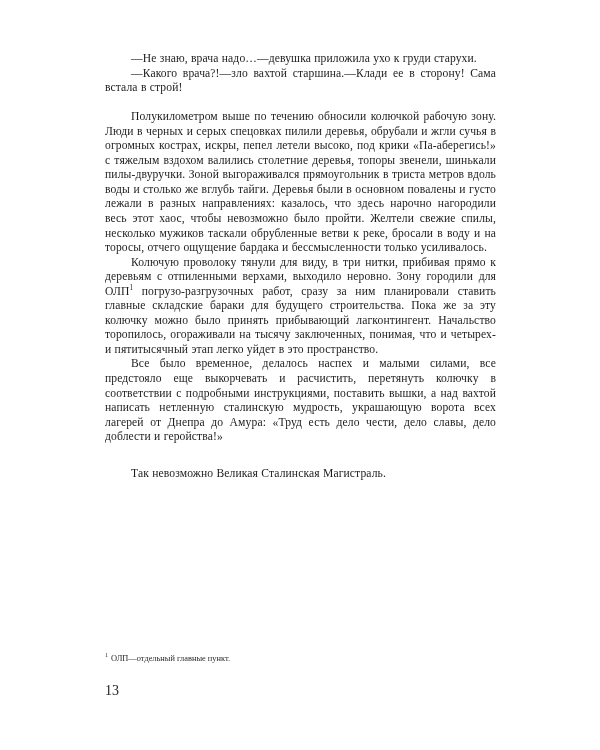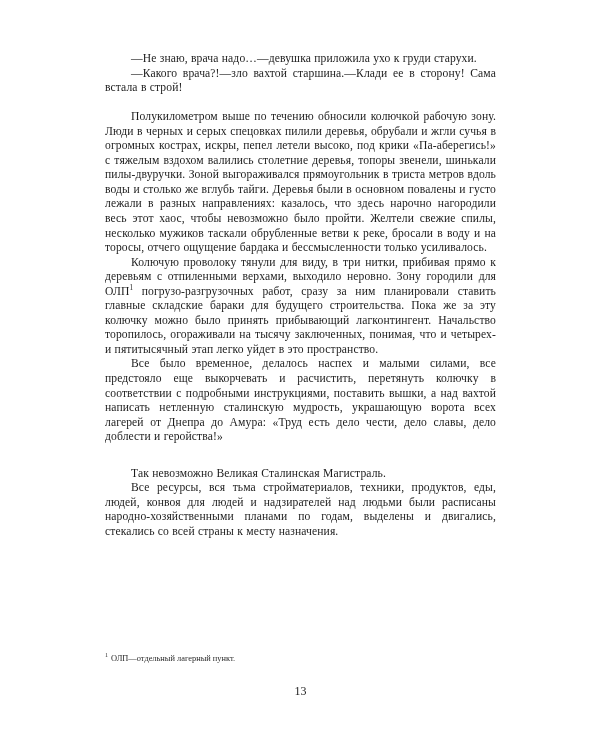--- a/index.html
+++ b/index.html
@@ -73,22 +73,22 @@
     vertical-align: super;
     line-height: 0;
     margin-right: 3px;
   }
 
   .page-number {
     position: absolute;
     left: 105px;
     top: 684px;
     width: 391px;
-    text-align: center;
-    font-size: 12px;
+    text-align: left;
+    font-size: 14px;
     line-height: 14px;
     color: #1c1c1c;
   }
 </style>
 </head>
 <body>
 
 <div class="page">
 
   <div class="text-block">
@@ -100,23 +100,22 @@
 
     <p class="para">Полукилометром выше по течению обносили колючкой рабочую зону. Люди в черных и серых спецовках пилили деревья, обрубали и жгли сучья в огромных кострах, искры, пепел летели высоко, под крики «Па-аберегись!» с тяжелым вздохом валились столетние деревья, топоры звенели, шинькали пилы-двуручки. Зоной выгораживался прямоугольник в триста метров вдоль воды и столько же вглубь тайги. Деревья были в основном повалены и густо лежали в разных направлениях: казалось, что здесь нарочно нагородили весь этот хаос, чтобы невозможно было пройти. Желтели свежие спилы, несколько мужиков таскали обрубленные ветви к реке, бросали в воду и на торосы, отчего ощущение бардака и бессмысленности только усиливалось.</p>
 
     <p class="para"><span>Колючую проволоку тянули для виду, в три нитки, прибивая прямо к деревьям с отпиленными верхами, выходило неровно. Зону городили для ОЛП</span><sup class="fn-ref">1</sup><span> погрузо-разгрузочных работ, сразу за ним планировали ставить главные складские бараки для будущего строительства. Пока же за эту колючку можно было принять прибывающий лагконтингент. Начальство торопилось, огораживали на тысячу заключенных, понимая, что и четырех- и пятитысячный этап легко уйдет в это пространство.</span></p>
 
     <p class="para">Все было временное, делалось наспех и малыми силами, все предстояло еще выкорчевать и расчистить, перетянуть колючку в соответствии с подробными инструкциями, поставить вышки, а над вахтой написать нетленную сталинскую мудрость, украшающую ворота всех лагерей от Днепра до Амура: «Труд есть дело чести, дело славы, дело доблести и геройства!»</p>
 
     <div class="gap-section"></div>
 
     <p class="para">Так невозможно Великая Сталинская Магистраль.</p>
-    <p class="para">Все ресурсы, вся тьма стройматериалов, техники, продуктов, еды, людей, конвоя для людей и надзирателей над людьми были расписаны народно-хозяйственными планами по годам, выделены и двигались, стекались со всей страны к месту назначения.</p>
 
   </div>
 
   <div class="footnote">
-    <sup>1</sup><span>ОЛП—отдельный лагерный пункт.</span>
+    <sup>1</sup><span>ОЛП—отдельный главные пункт.</span>
   </div>
 
   <div class="page-number">13</div>
 
 </div>
 
 </body></html>

